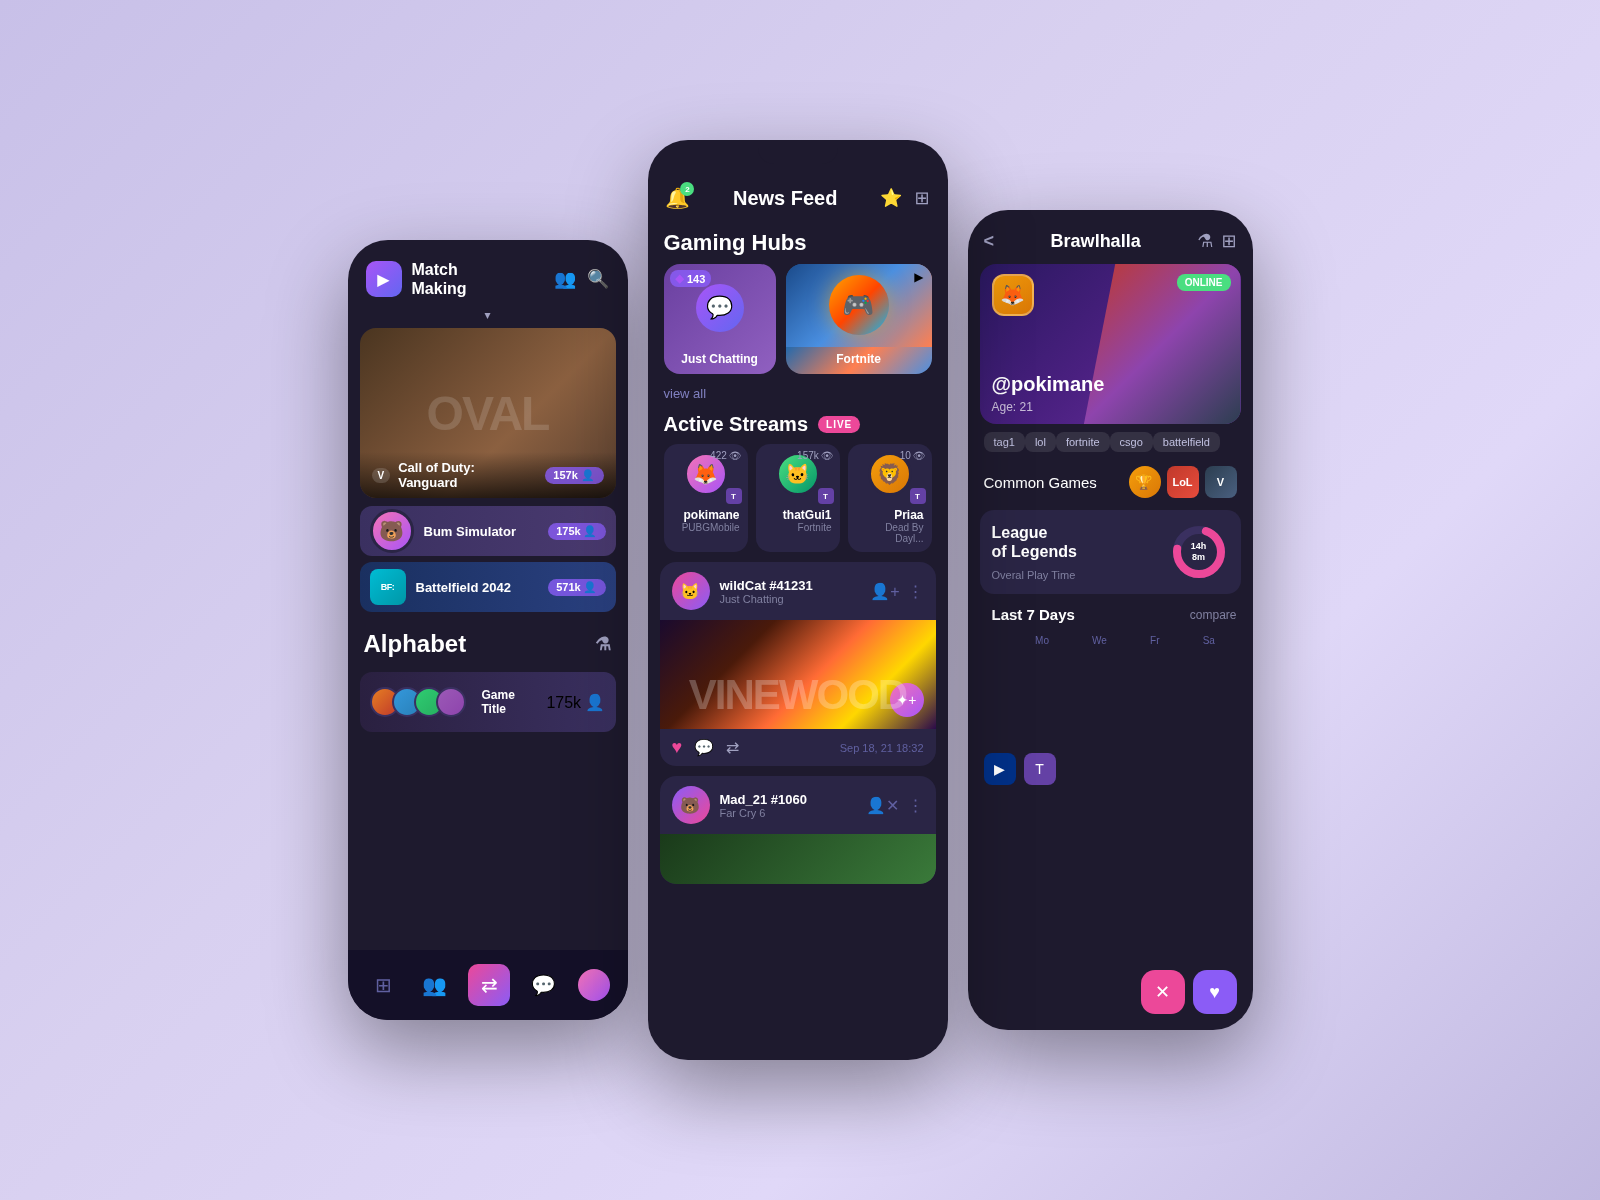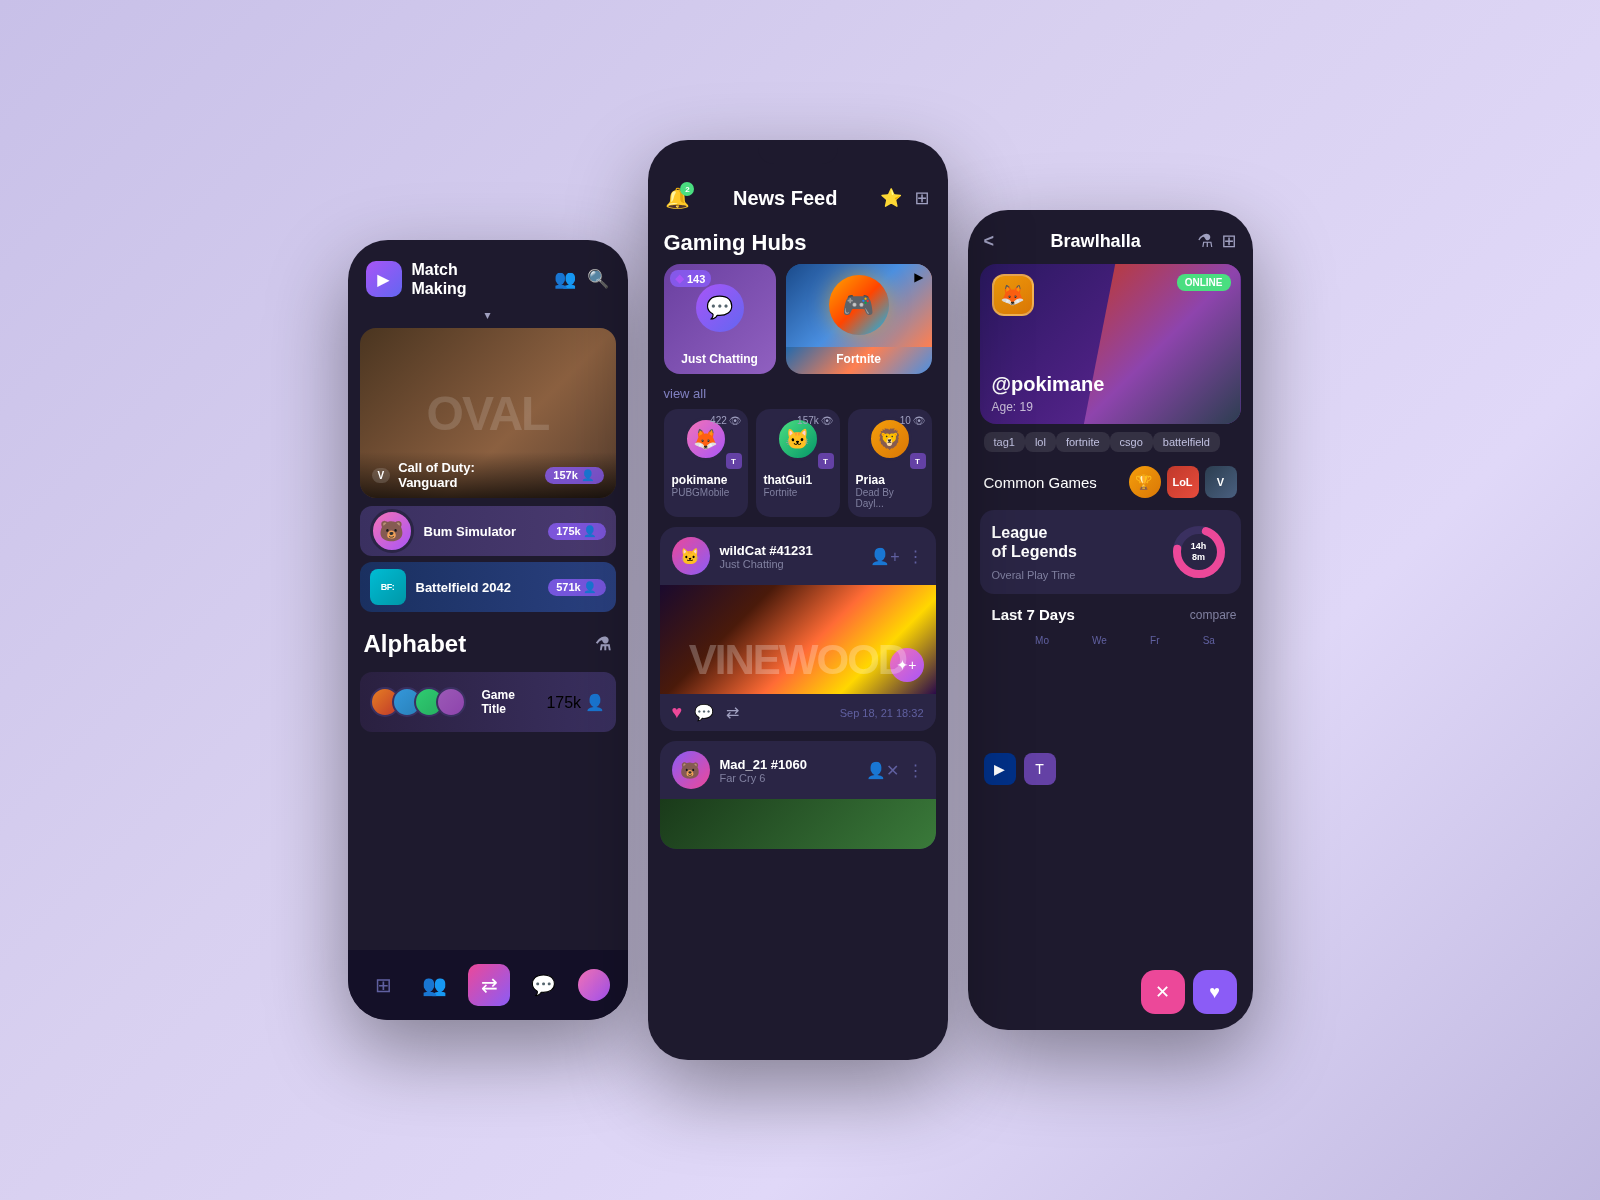--- a/index.html
+++ b/index.html
@@ -425,21 +425,21 @@
       top: 6px;
       right: 6px;
       color: #a0a0c0;
       font-size: 10px;
       display: flex;
       align-items: center;
       gap: 2px;
     }
     .stream-info {
       padding: 4px 8px 0;
-      text-align: left;
+      text-align: right;
     }
     .stream-name {
       color: white;
       font-size: 12px;
       font-weight: 600;
     }
     .stream-game {
       color: #8080a0;
       font-size: 10px;
     }
@@ -938,20 +938,24 @@
             <div style="width:60px;height:60px;border-radius:50%;background:linear-gradient(135deg,#ffa500,#ff4500,#00bfff);display:flex;align-items:center;justify-content:center;font-size:26px;box-shadow:0 0 20px rgba(255,165,0,0.5);">🎮</div>
             <div style="position:absolute;top:6px;right:8px;font-size:12px;">▶</div>
           </div>
           <div class="hub-card-label">Fortnite</div>
         </div>
       </div>
     </div>
 
     <div class="view-all-link">view all</div>
 
+    <div class="active-streams-header">
+      <div class="active-streams-title">Active Streams</div>
+      <div class="live-badge">LIVE</div>
+    </div>
 
     <div class="stream-cards-row">
 
       <div class="stream-card">
         <div class="stream-card-top">
           <div class="stream-avatar">🦊</div>
           <div class="stream-platform-badge">T</div>
           <div class="stream-viewers">
             <span>422</span> 👁
           </div>
@@ -1041,21 +1045,21 @@
         <span>⊞</span>
       </div>
     </div>
 
     <div class="profile-hero">
       <div class="profile-hero-bg">
         <div class="hero-game-art"></div>
         <div class="online-badge">ONLINE</div>
         <div class="profile-avatar">🦊</div>
         <div class="profile-name">@pokimane</div>
-        <div class="profile-age">Age: 19</div>
+        <div class="profile-age">Age: 21</div>
       </div>
     </div>
 
     <div class="tags-section">
       <div class="tag">tag1</div>
       <div class="tag">lol</div>
       <div class="tag">fortnite</div>
       <div class="tag">csgo</div>
       <div class="tag">battelfield</div>
     </div>

